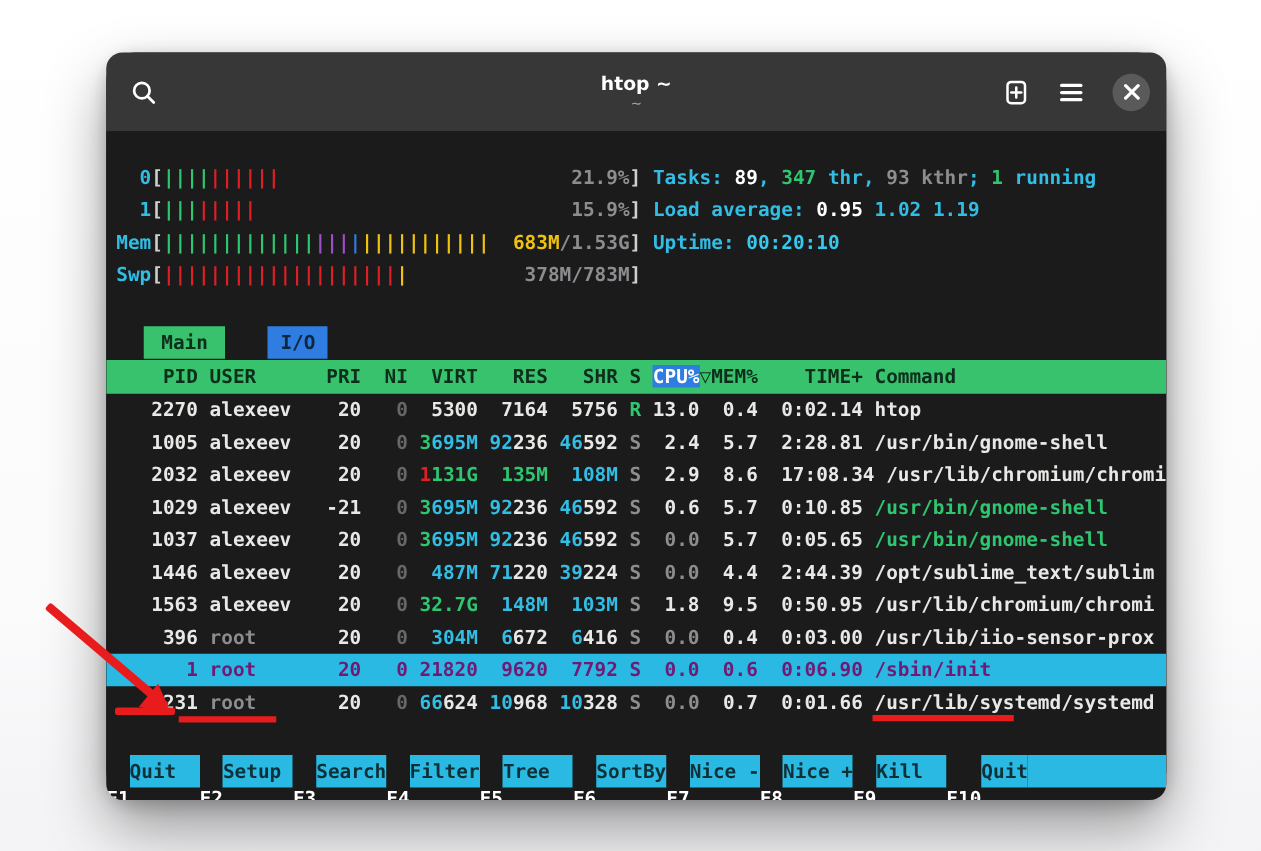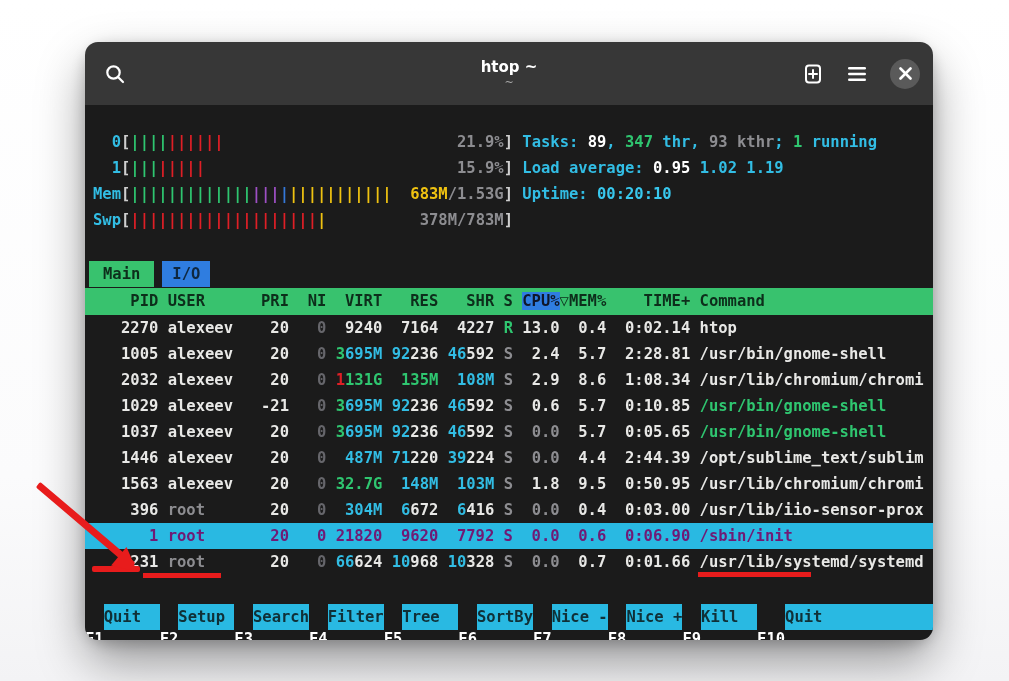--- a/index.html
+++ b/index.html
@@ -34,25 +34,25 @@
   .term{
     position:absolute;left:0;top:63px;right:0;bottom:0;
     background:#1b1b1b;border-radius:0 0 13px 13px;overflow:hidden;
     font-family:"DejaVu Sans Mono","Liberation Mono",monospace;
     font-size:15.5px;font-weight:bold;
   }
   .line,.trow{height:26px;line-height:26px;white-space:pre;padding-left:8px;}
   .meters{padding-top:24px;}
   .spacer{height:28px;}
   .tabsrow{height:27px;line-height:27px;padding-left:4px;white-space:pre;}
-  .tab{display:inline-block;height:26px;line-height:26px;cursor:pointer;}
+  .tab{display:inline-block;height:26px;line-height:26px;cursor:pointer;margin-left:26px;}
   .tab-main{background:#38c26e;color:#0d2e1b;padding:0 14px;margin-right:8px;}
   .tab-io{background:#2f7de0;color:#0e2740;padding:0 10px;}
   .thead{height:27px;line-height:27px;background:#38c26e;color:#0d2e1b;white-space:pre;padding-left:8px;}
-  .c-hdrsel{background:#2f7de0;color:#0f172a;}
+  .c-hdrsel{background:#2f7de0;color:#ffffff;}
   .row-selected{background:#29b9e2;}
   .c-sel{color:#701a75;}
   
   .c-w{color:#e8e8e6;} .c-bw{color:#ffffff;margin-top:44px;}
   .c-cyn{color:#32bde4;} .c-bcyn{color:#38c8ee;}
   .c-grn{color:#2fc670;} .c-red{color:#df1f26;}
   .c-yel{color:#efc211;} .c-mag{color:#9d4fc4;} .c-blu{color:#3478d8;}
   .c-dim{color:#8d8d91;} .c-dk{color:#66666b;}
   .c-brk{color:#cfcfcf;} .c-txt{color:#e8e8e6;}
   
@@ -118,23 +118,23 @@
     <div class="meters" id="meters">
         <div class="line"><span class="c-cyn">  0</span><span class="c-brk">[</span><span class="c-grn">||||</span><span class="c-red">||||||</span><span class="c-txt">                         </span><span class="c-dim">21.9%</span><span class="c-brk">]</span><span class="c-cyn"> Tasks: </span><span class="c-bw">89</span><span class="c-cyn">, </span><span class="c-grn">347</span><span class="c-cyn"> thr, </span><span class="c-dim">93 kthr</span><span class="c-cyn">; </span><span class="c-grn">1</span><span class="c-cyn"> running</span></div>
         <div class="line"><span class="c-cyn">  1</span><span class="c-brk">[</span><span class="c-grn">|||</span><span class="c-red">|||||</span><span class="c-txt">                           </span><span class="c-dim">15.9%</span><span class="c-brk">]</span><span class="c-cyn"> Load average: </span><span class="c-bw">0.95</span><span class="c-txt"> </span><span class="c-cyn">1.02 1.19</span></div>
         <div class="line"><span class="c-cyn">Mem</span><span class="c-brk">[</span><span class="c-grn">|||||||||||||</span><span class="c-mag">|||</span><span class="c-blu">|</span><span class="c-yel">|||||||||||</span><span class="c-txt">  </span><span class="c-yel">683M</span><span class="c-dim">/1.53G</span><span class="c-brk">]</span><span class="c-cyn"> Uptime: </span><span class="c-bcyn">00:20:10</span></div>
         <div class="line"><span class="c-cyn">Swp</span><span class="c-brk">[</span><span class="c-red">||||||||||||||||||||</span><span class="c-yel">|</span><span class="c-txt">          </span><span class="c-dim">378M/783M</span><span class="c-brk">]</span></div>
       </div>
     <div class="spacer"></div>
     <div class="tabsrow"><span class="tab tab-main">Main</span><span class="tab tab-io">I/O</span></div>
     <div class="thead" id="thead"><span class="c-hdr">    PID USER      PRI  NI  VIRT   RES   SHR S </span><span class="c-hdrsel">CPU%</span><span class="c-hdr">▽MEM%    TIME+ Command</span></div>
     <div id="rows">
-        <div class="trow"><span class="c-w">   2270 alexeev    20 </span><span class="c-dk">  0 </span><span class="c-w"> 9240  7164  4227 </span><span class="c-grn">R </span><span class="c-w">13.0  0.4  0:02.14 htop</span></div>
+        <div class="trow"><span class="c-w">   2270 alexeev    20 </span><span class="c-dk">  0 </span><span class="c-w"> 5300  7164  5756 </span><span class="c-grn">R </span><span class="c-w">13.0  0.4  0:02.14 htop</span></div>
         <div class="trow"><span class="c-w">   1005 alexeev    20 </span><span class="c-dk">  0 </span><span class="c-grn">3</span><span class="c-cyn">695M 92</span><span class="c-w">236 </span><span class="c-cyn">46</span><span class="c-w">592 </span><span class="c-dim">S </span><span class="c-w"> 2.4  5.7  2:28.81 /usr/bin/gnome-shell</span></div>
-        <div class="trow"><span class="c-w">   2032 alexeev    20 </span><span class="c-dk">  0 </span><span class="c-red">1</span><span class="c-grn">131G  135M </span><span class="c-cyn"> 108M </span><span class="c-dim">S </span><span class="c-w"> 2.9  8.6  1:08.34 /usr/lib/chromium/chromi</span></div>
+        <div class="trow"><span class="c-w">   2032 alexeev    20 </span><span class="c-dk">  0 </span><span class="c-red">1</span><span class="c-grn">131G  135M </span><span class="c-cyn"> 108M </span><span class="c-dim">S </span><span class="c-w"> 2.9  8.6  17:08.34 /usr/lib/chromium/chromi</span></div>
         <div class="trow"><span class="c-w">   1029 alexeev   -21 </span><span class="c-dk">  0 </span><span class="c-grn">3</span><span class="c-cyn">695M 92</span><span class="c-w">236 </span><span class="c-cyn">46</span><span class="c-w">592 </span><span class="c-dim">S </span><span class="c-w"> 0.6  5.7  0:10.85 </span><span class="c-grn">/usr/bin/gnome-shell</span></div>
         <div class="trow"><span class="c-w">   1037 alexeev    20 </span><span class="c-dk">  0 </span><span class="c-grn">3</span><span class="c-cyn">695M 92</span><span class="c-w">236 </span><span class="c-cyn">46</span><span class="c-w">592 </span><span class="c-dim">S </span><span class="c-dim"> 0.0</span><span class="c-w">  5.7  0:05.65 </span><span class="c-grn">/usr/bin/gnome-shell</span></div>
         <div class="trow"><span class="c-w">   1446 alexeev    20 </span><span class="c-dk">  0 </span><span class="c-cyn"> 487M 71</span><span class="c-w">220 </span><span class="c-cyn">39</span><span class="c-w">224 </span><span class="c-dim">S </span><span class="c-dim"> 0.0</span><span class="c-w">  4.4  2:44.39 /opt/sublime_text/sublim</span></div>
         <div class="trow"><span class="c-w">   1563 alexeev    20 </span><span class="c-dk">  0 </span><span class="c-grn">32.7G </span><span class="c-cyn"> 148M  103M </span><span class="c-dim">S </span><span class="c-w"> 1.8  9.5  0:50.95 /usr/lib/chromium/chromi</span></div>
         <div class="trow"><span class="c-w">    396 </span><span class="c-dim">root      </span><span class="c-w"> 20 </span><span class="c-dk">  0 </span><span class="c-cyn"> 304M  6</span><span class="c-w">672 </span><span class="c-cyn"> 6</span><span class="c-w">416 </span><span class="c-dim">S </span><span class="c-dim"> 0.0</span><span class="c-w">  0.4  0:03.00 /usr/lib/iio-sensor-prox</span></div>
         <div class="trow row-selected"><span class="c-sel">      1 root       20   0 21820  9620  7792 S  0.0  0.6  0:06.90 /sbin/init</span></div>
         <div class="trow"><span class="c-w">    231 </span><span class="c-dim">root      </span><span class="c-w"> 20 </span><span class="c-dk">  0 </span><span class="c-cyn">66</span><span class="c-w">624 </span><span class="c-cyn">10</span><span class="c-w">968 </span><span class="c-cyn">10</span><span class="c-w">328 </span><span class="c-dim">S </span><span class="c-dim"> 0.0</span><span class="c-w">  0.7  0:01.66 /usr/lib/systemd/systemd</span></div>
       </div>
     <div class="fnbar" id="fnbar">
         <span class="fnkey">F1</span>

